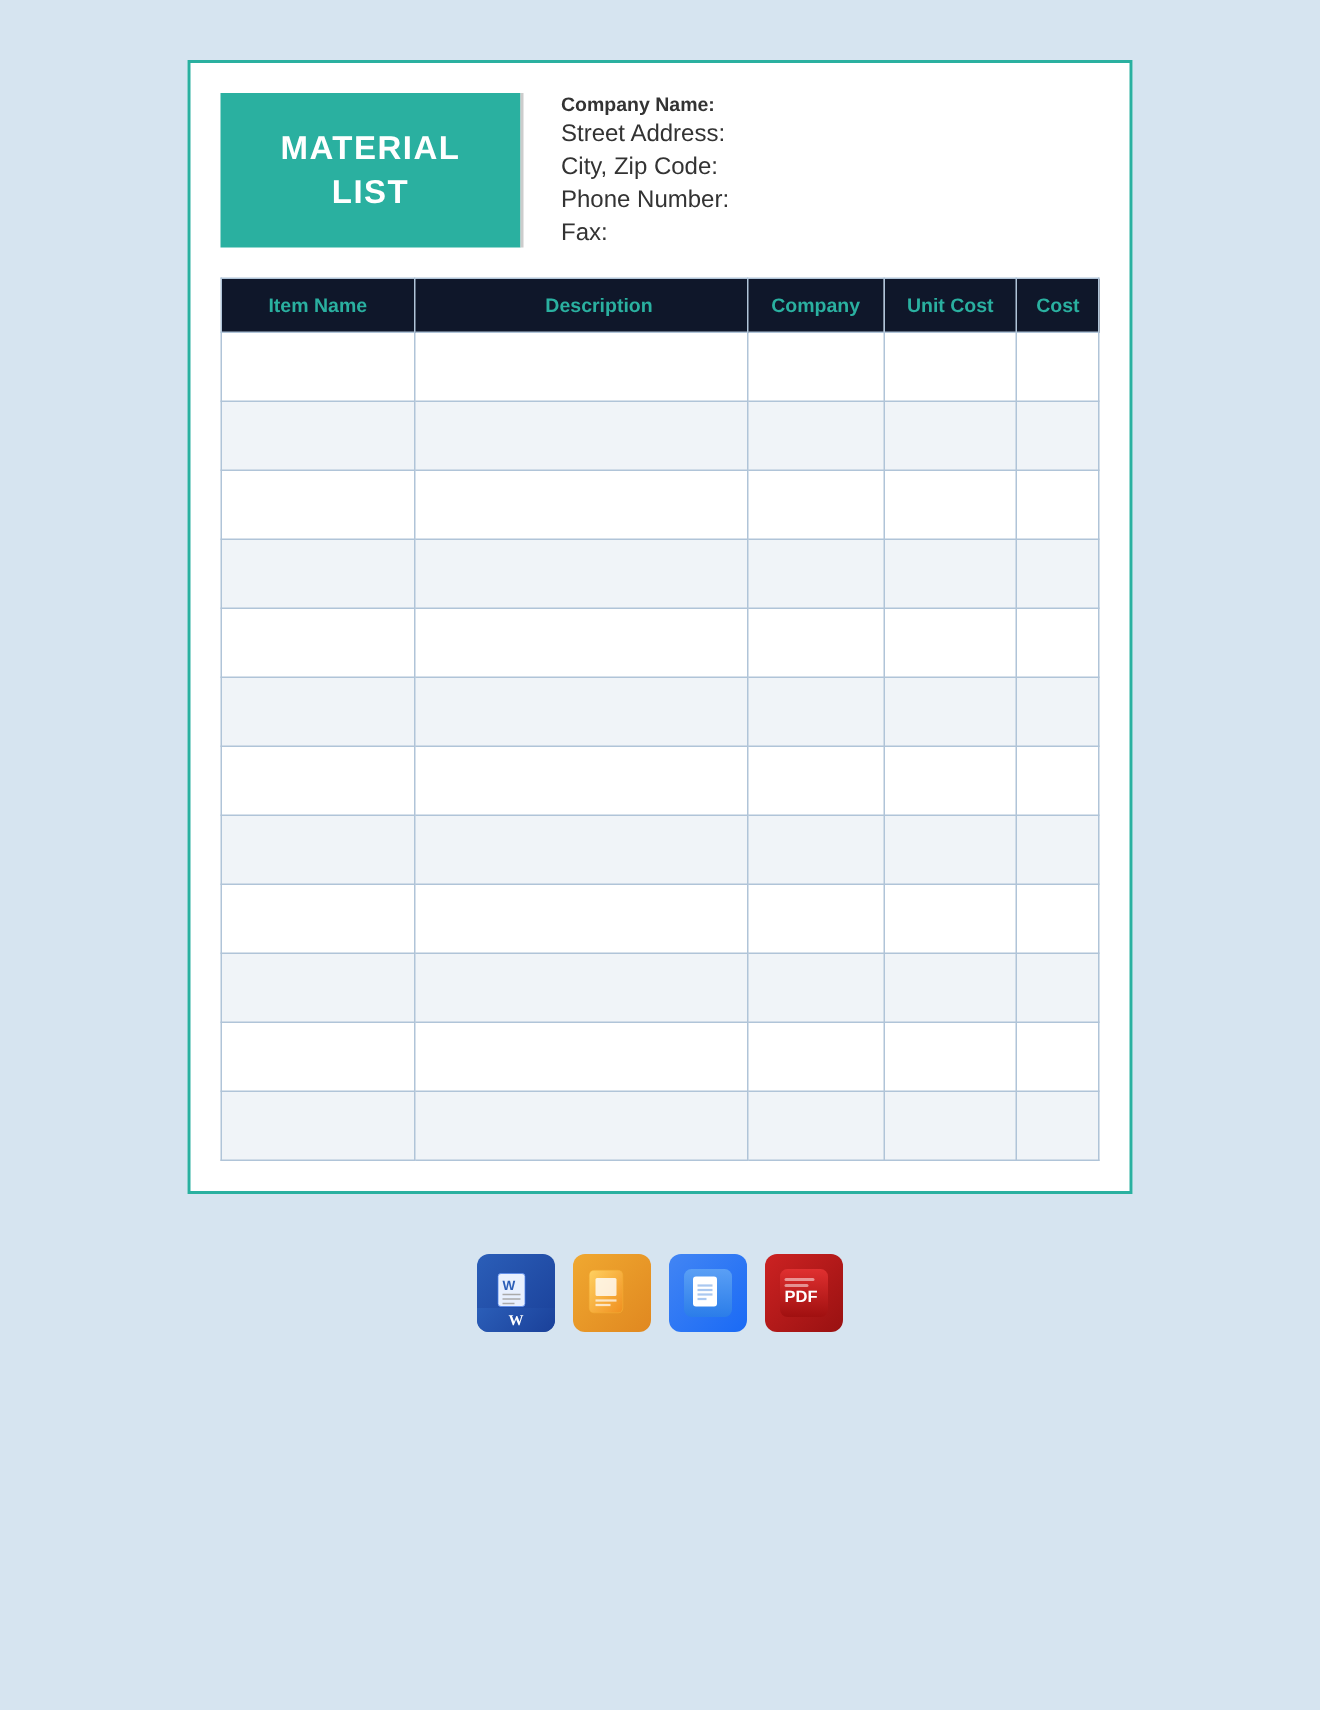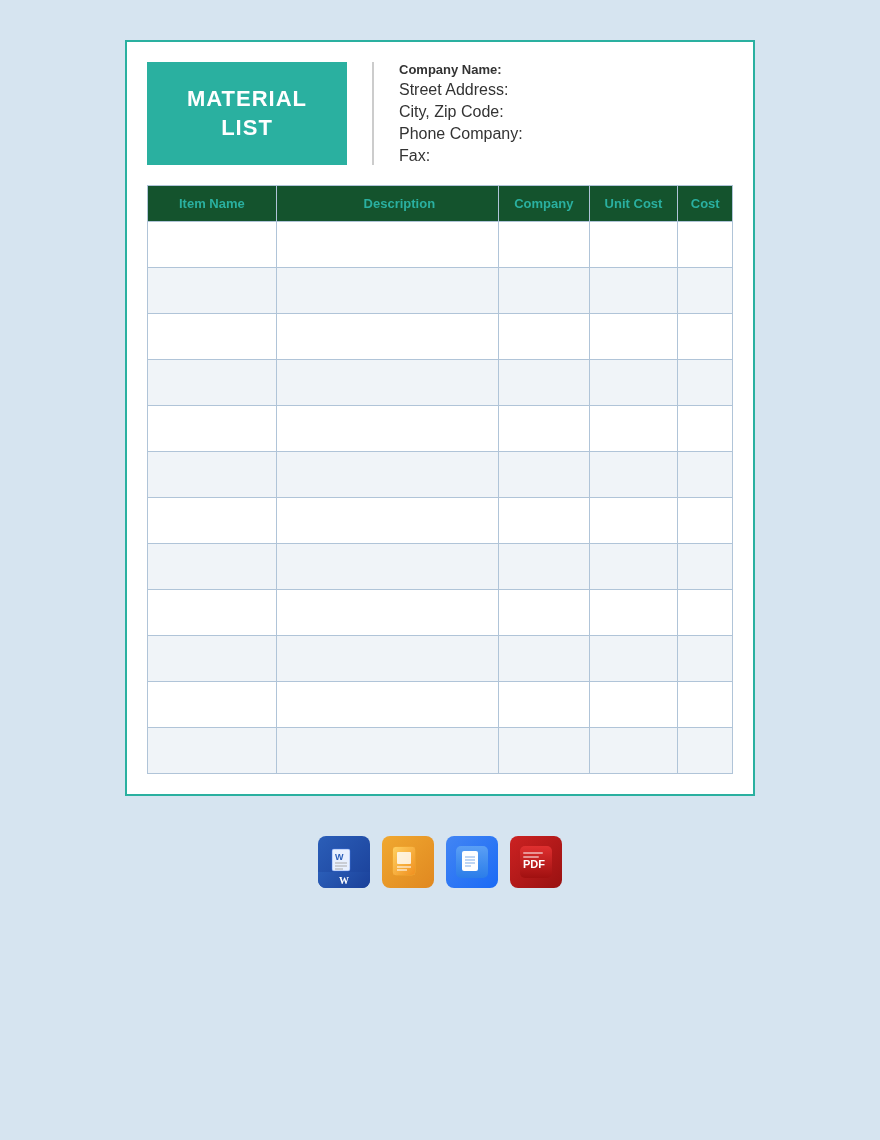--- a/index.html
+++ b/index.html
@@ -48,21 +48,20 @@
       line-height: 1.3;
       letter-spacing: 1px;
     }
 
     .company-info {
       display: flex;
       flex-direction: column;
       justify-content: center;
       padding-left: 25px;
       border-left: 2px solid #cccccc;
-      margin-left: 25px;
       gap: 4px;
     }
 
     .company-info-line {
       font-size: 16px;
       color: #333333;
     }
 
     .company-info-line.bold {
       font-weight: bold;
@@ -78,21 +77,21 @@
       border-collapse: collapse;
     }
 
     .material-table th {
       border: 1px solid #b0c4d8;
       padding: 10px 8px;
       text-align: center;
       color: #2ab0a0;
       font-size: 13px;
       font-weight: bold;
-      background-color: #14532d;
+      background-color: #0f172a;
     }
 
     .material-table th.description-col {
       width: 38%;
       padding-left: 32px;
     }
 
     .material-table th.item-col {
       width: 22%;
     }
@@ -159,21 +158,21 @@
     <div class="title-box">
       <div class="title-text">
         <span>MATERIAL</span><br>
         <span>LIST</span>
       </div>
     </div>
     <div class="company-info">
       <div class="company-info-line bold">Company Name:</div>
       <div class="company-info-line">Street Address:</div>
       <div class="company-info-line">City, Zip Code:</div>
-      <div class="company-info-line">Phone Company:</div>
+      <div class="company-info-line">Phone Number:</div>
       <div class="company-info-line">Fax:</div>
     </div>
   </div>
 
   <div class="table-section">
     <table class="material-table">
       <thead>
         <tr>
           <th class="item-col">Item Name</th>
           <th class="description-col">Description</th>

